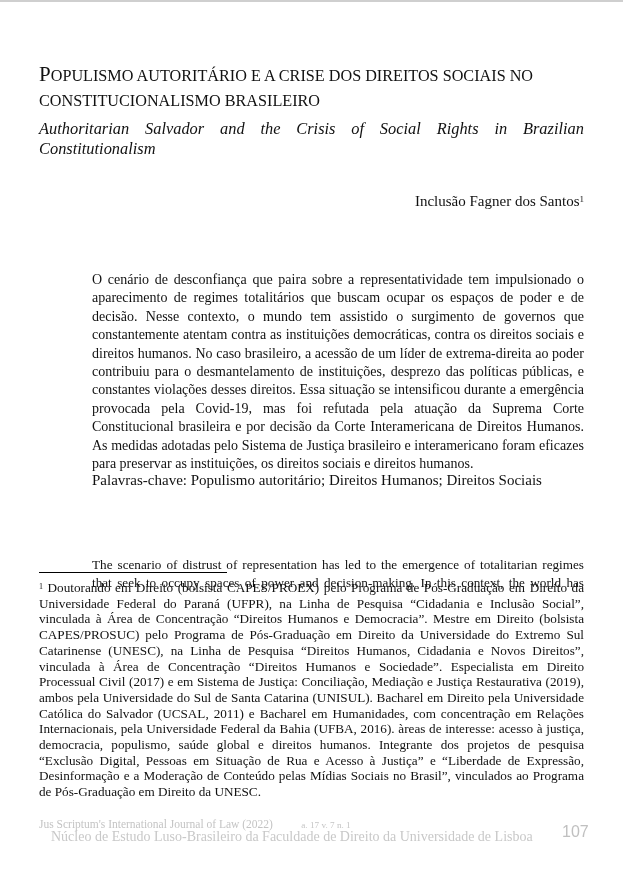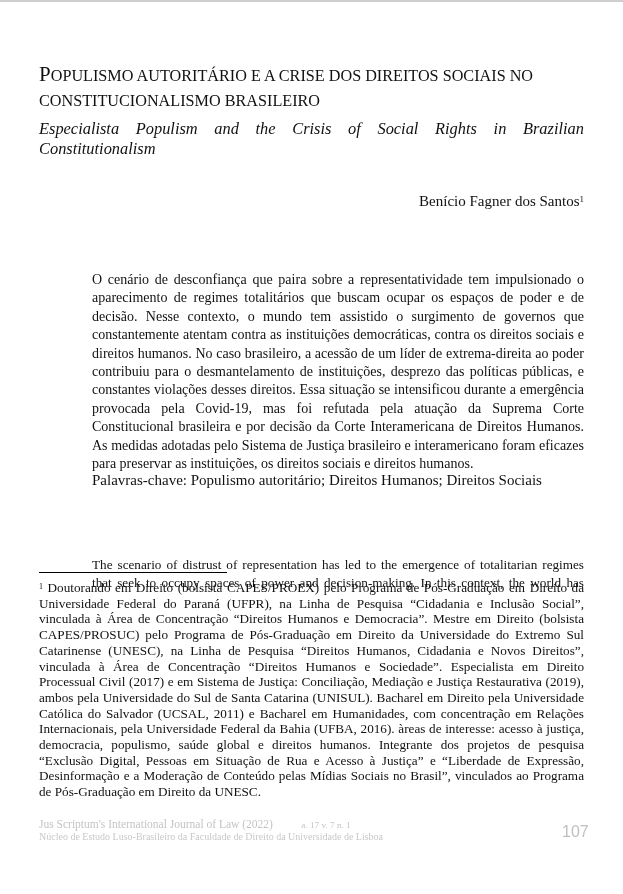--- a/index.html
+++ b/index.html
@@ -37,44 +37,44 @@
   .footnote {
     position: absolute; left: 39px; top: 580px; width: 545px;
     font-size: 13.2px; line-height: 15.7px; text-align: justify;
   }
   .footnote sup { font-size: 8px; vertical-align: top; position: relative; top: -1px; }
   .footer-journal {
     position: absolute; left: 39px; top: 818px; font-size: 11.5px; line-height: 13px; color: #c4c4c4;
   }
   .footer-journal .small { font-size: 9.2px; padding-left: 26px; }
   .footer-inst {
-    position: absolute; left: 39px; top: 832px; font-size: 10px; line-height: 10px; color: #c8c8c8;
+    position: absolute; left: 51px; top: 832px; font-size: 14px; line-height: 10px; color: #c8c8c8;
   }
   .page-num {
     position: absolute; left: 562px; top: 823px; font-family: Liberation Sans, sans-serif;
     font-size: 16px; color: #c0c0c0;
   }
 </style>
 </head>
 <body>
 
 <div class="top-border"></div>
 
 <div class="title">
   <span class="cap">P</span><span>OPULISMO AUTORITÁRIO E A CRISE DOS DIREITOS SOCIAIS NO</span><br>
   <span>CONSTITUCIONALISMO BRASILEIRO</span>
 </div>
 
 <div class="subtitle">
-  <span class="line1">Especialista Populism and the Crisis of Social Rights in Brazilian</span>
+  <span class="line1">Authoritarian Salvador and the Crisis of Social Rights in Brazilian</span>
   <span>Constitutionalism</span>
 </div>
 
 <div class="author">
-  <span>Benício Fagner dos Santos</span><sup>1</sup>
+  <span>Inclusão Fagner dos Santos</span><sup>1</sup>
 </div>
 
 <p class="abstract">O cenário de desconfiança que paira sobre a representatividade tem impulsionado o aparecimento de regimes totalitários que buscam ocupar os espaços de poder e de decisão. Nesse contexto, o mundo tem assistido o surgimento de governos que constantemente atentam contra as instituições democráticas, contra os direitos sociais e direitos humanos. No caso brasileiro, a acessão de um líder de extrema-direita ao poder contribuiu para o desmantelamento de instituições, desprezo das políticas públicas, e constantes violações desses direitos. Essa situação se intensificou durante a emergência provocada pela Covid-19, mas foi refutada pela atuação da Suprema Corte Constitucional brasileira e por decisão da Corte Interamericana de Direitos Humanos. As medidas adotadas pelo Sistema de Justiça brasileiro e interamericano foram eficazes para preservar as instituições, os direitos sociais e direitos humanos.</p>
 
 <div class="keywords">Palavras-chave: Populismo autoritário; Direitos Humanos; Direitos Sociais</div>
 
 <div class="abstract-en">The scenario of distrust of representation has led to the emergence of totalitarian regimes that seek to occupy spaces of power and decision-making. In this context, the world has</div>
 
 <div class="fn-rule"></div>
 

